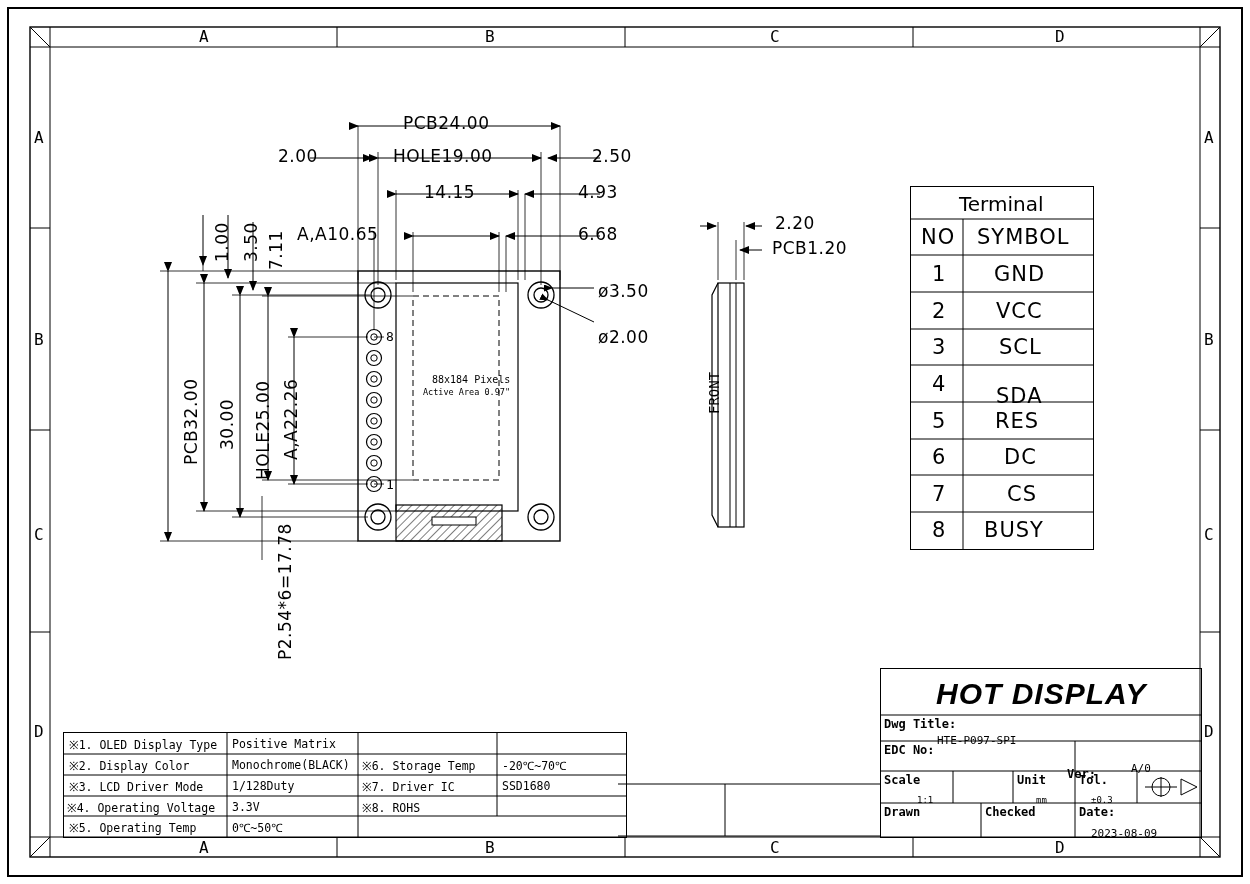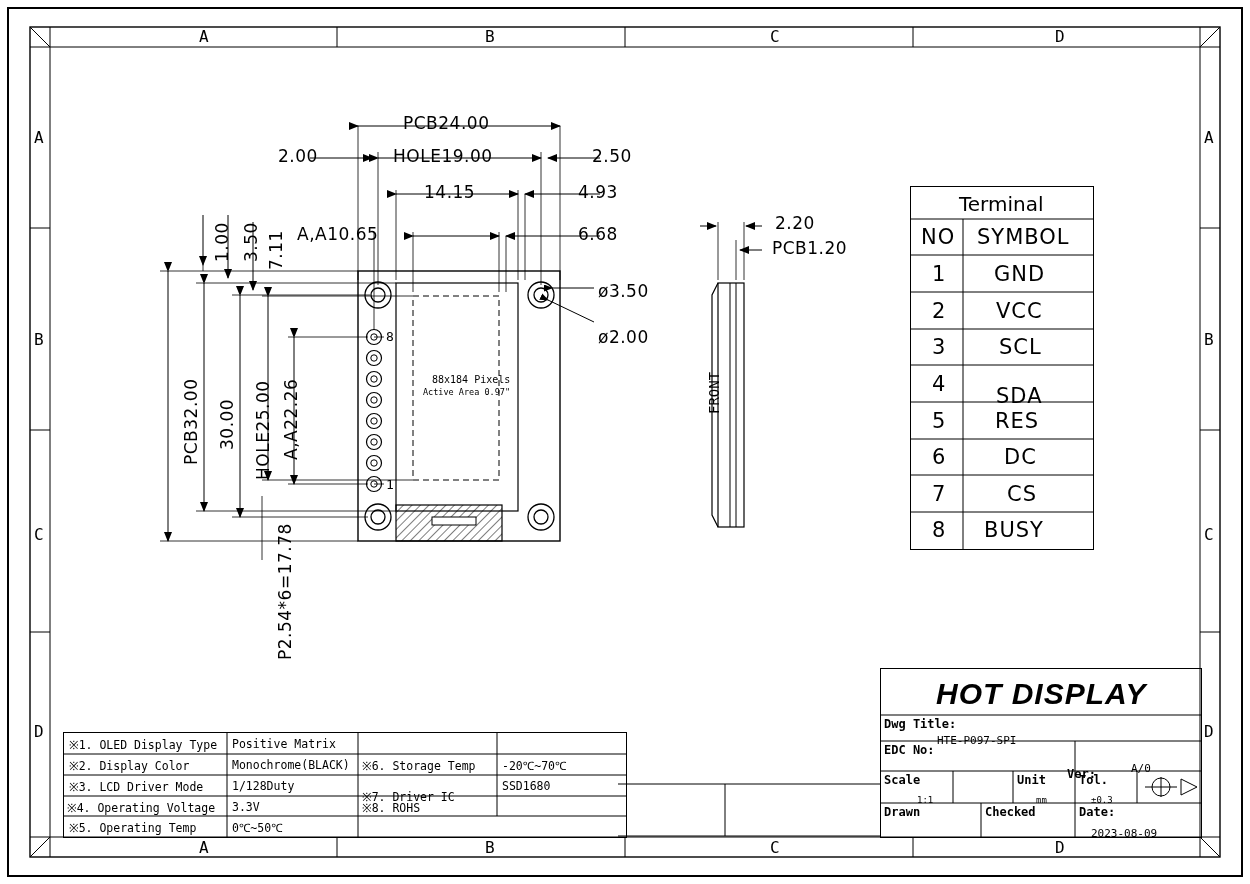--- a/index.html
+++ b/index.html
@@ -285,21 +285,21 @@
     <div class="txt spec" style="left:168px;top:25px;">Monochrome(BLACK)</div>
     <div class="txt spec" style="left:5px;top:46px;">※3. LCD Driver Mode</div>
     <div class="txt spec" style="left:168px;top:46px;">1/128Duty</div>
     <div class="txt spec" style="left:3px;top:67px;text-align:center;">※4. Operating Voltage</div>
     <div class="txt spec" style="left:168px;top:67px;">3.3V</div>
     <div class="txt spec" style="left:5px;top:87px;">※5. Operating Temp</div>
     <div class="txt spec" style="left:168px;top:87px;">0℃~50℃</div>
 
     <div class="txt spec" style="left:298px;top:25px;">※6. Storage Temp</div>
     <div class="txt spec" style="left:438px;top:25px;">-20℃~70℃</div>
-    <div class="txt spec" style="left:298px;top:56px;">※7. Driver IC</div>
+    <div class="txt spec" style="left:298px;top:46px;">※7. Driver IC</div>
     <div class="txt spec" style="left:438px;top:46px;">SSD1680</div>
     <div class="txt spec" style="left:298px;top:67px;">※8. ROHS</div>
     <div class="txt spec" style="left:438px;top:67px;"></div>
   </div>
 
   <svg width="600" height="120" style="left:618px;top:732px;">
     <line x1="0" y1="52" x2="262" y2="52" stroke="#000" stroke-width="1"></line>
     <line x1="0" y1="104" x2="262" y2="104" stroke="#000" stroke-width="1"></line>
     <line x1="107" y1="52" x2="107" y2="104" stroke="#000" stroke-width="1"></line>
   </svg>

